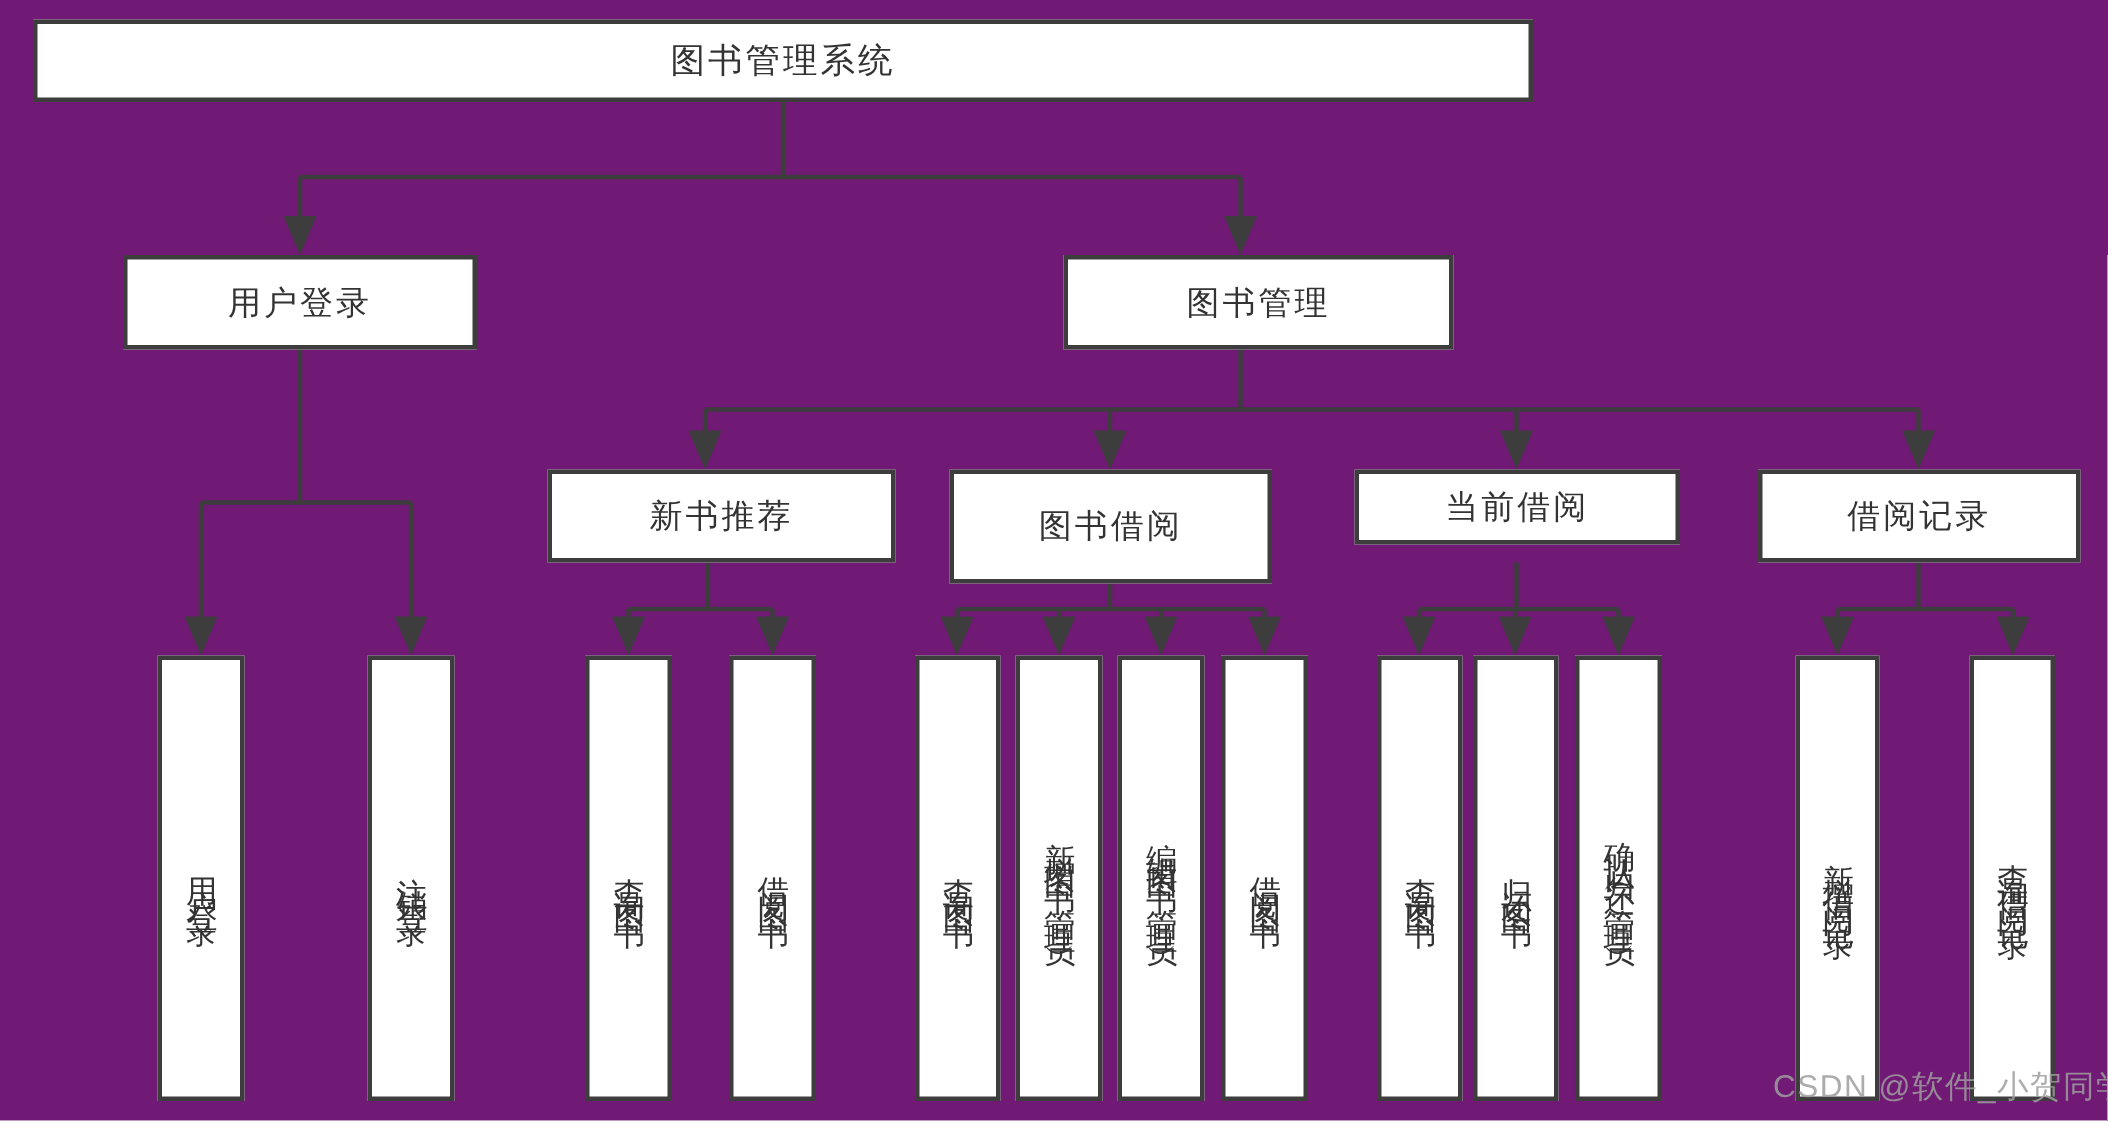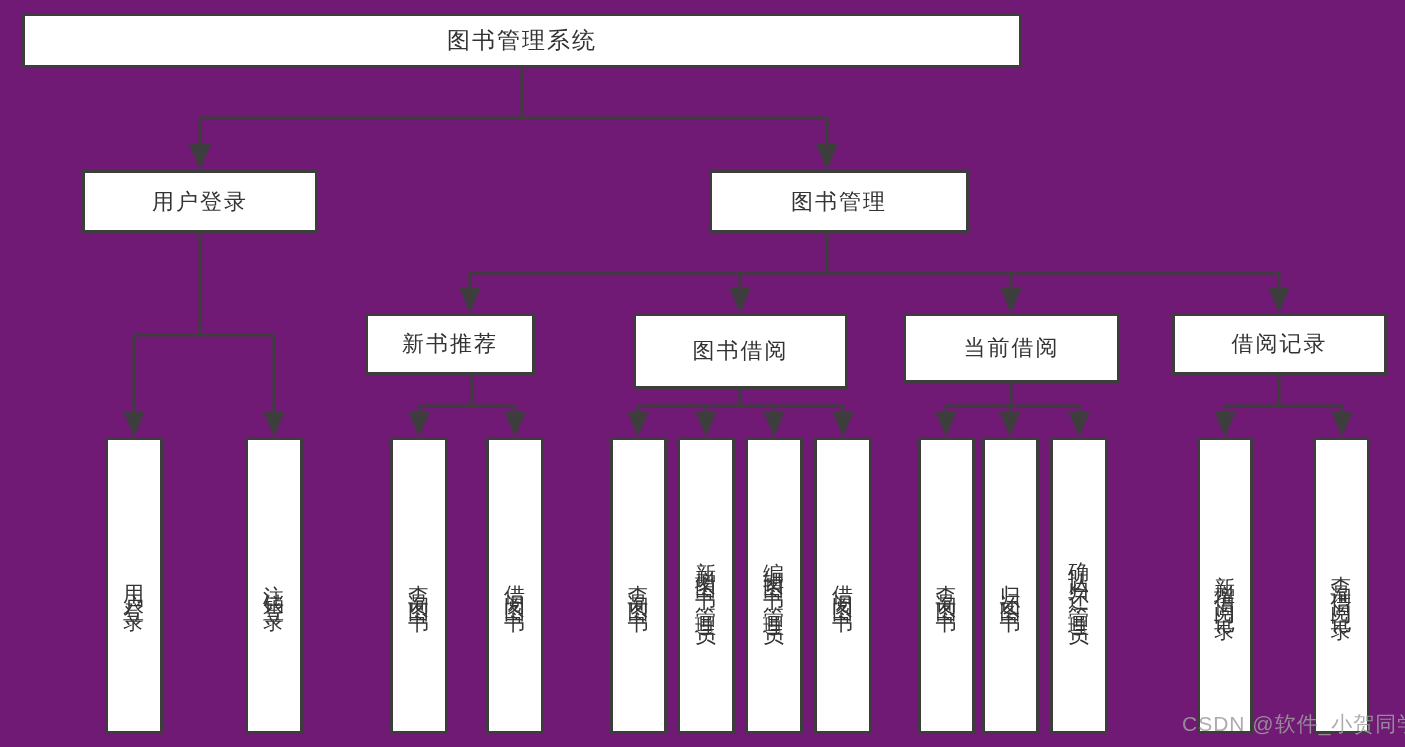--- a/index.html
+++ b/index.html
@@ -105,23 +105,23 @@
       <polygon points="1214,411 1236,411 1225,437"></polygon>
       <polygon points="1331,411 1353,411 1342,437"></polygon>
     </g>
   </svg>
 
   <div class="node h-node root-node" style="left:22px;top:13px;width:1000px;height:55px">图书管理系统</div>
 
   <div class="node h-node" style="left:82px;top:170px;width:236px;height:63px">用户登录</div>
   <div class="node h-node" style="left:709px;top:170px;width:260px;height:63px">图书管理</div>
 
-  <div class="node h-node" style="left:365px;top:313px;width:170px;height:62px">新书推荐</div>
+  <div class="node h-node" style="left:365px;top:313px;width:232px;height:62px">新书推荐</div>
   <div class="node h-node" style="left:633px;top:313px;width:215px;height:76px">图书借阅</div>
-  <div class="node h-node" style="left:903px;top:313px;width:217px;height:70px">当前借阅</div>
+  <div class="node h-node" style="left:903px;top:313px;width:217px;height:50px">当前借阅</div>
   <div class="node h-node" style="left:1172px;top:313px;width:215px;height:62px">借阅记录</div>
 
   <div class="node v-node" style="left:105px;top:437px;width:58px;height:297px">用户登录</div>
   <div class="node v-node" style="left:245px;top:437px;width:58px;height:297px">注销登录</div>
 
   <div class="node v-node" style="left:390px;top:437px;width:58px;height:297px">查询图书</div>
   <div class="node v-node" style="left:486px;top:437px;width:58px;height:297px">借阅图书</div>
 
   <div class="node v-node" style="left:610px;top:437px;width:57px;height:297px">查询图书</div>
   <div class="node v-node" style="left:677px;top:437px;width:58px;height:297px">新增图书（管理员）</div>

